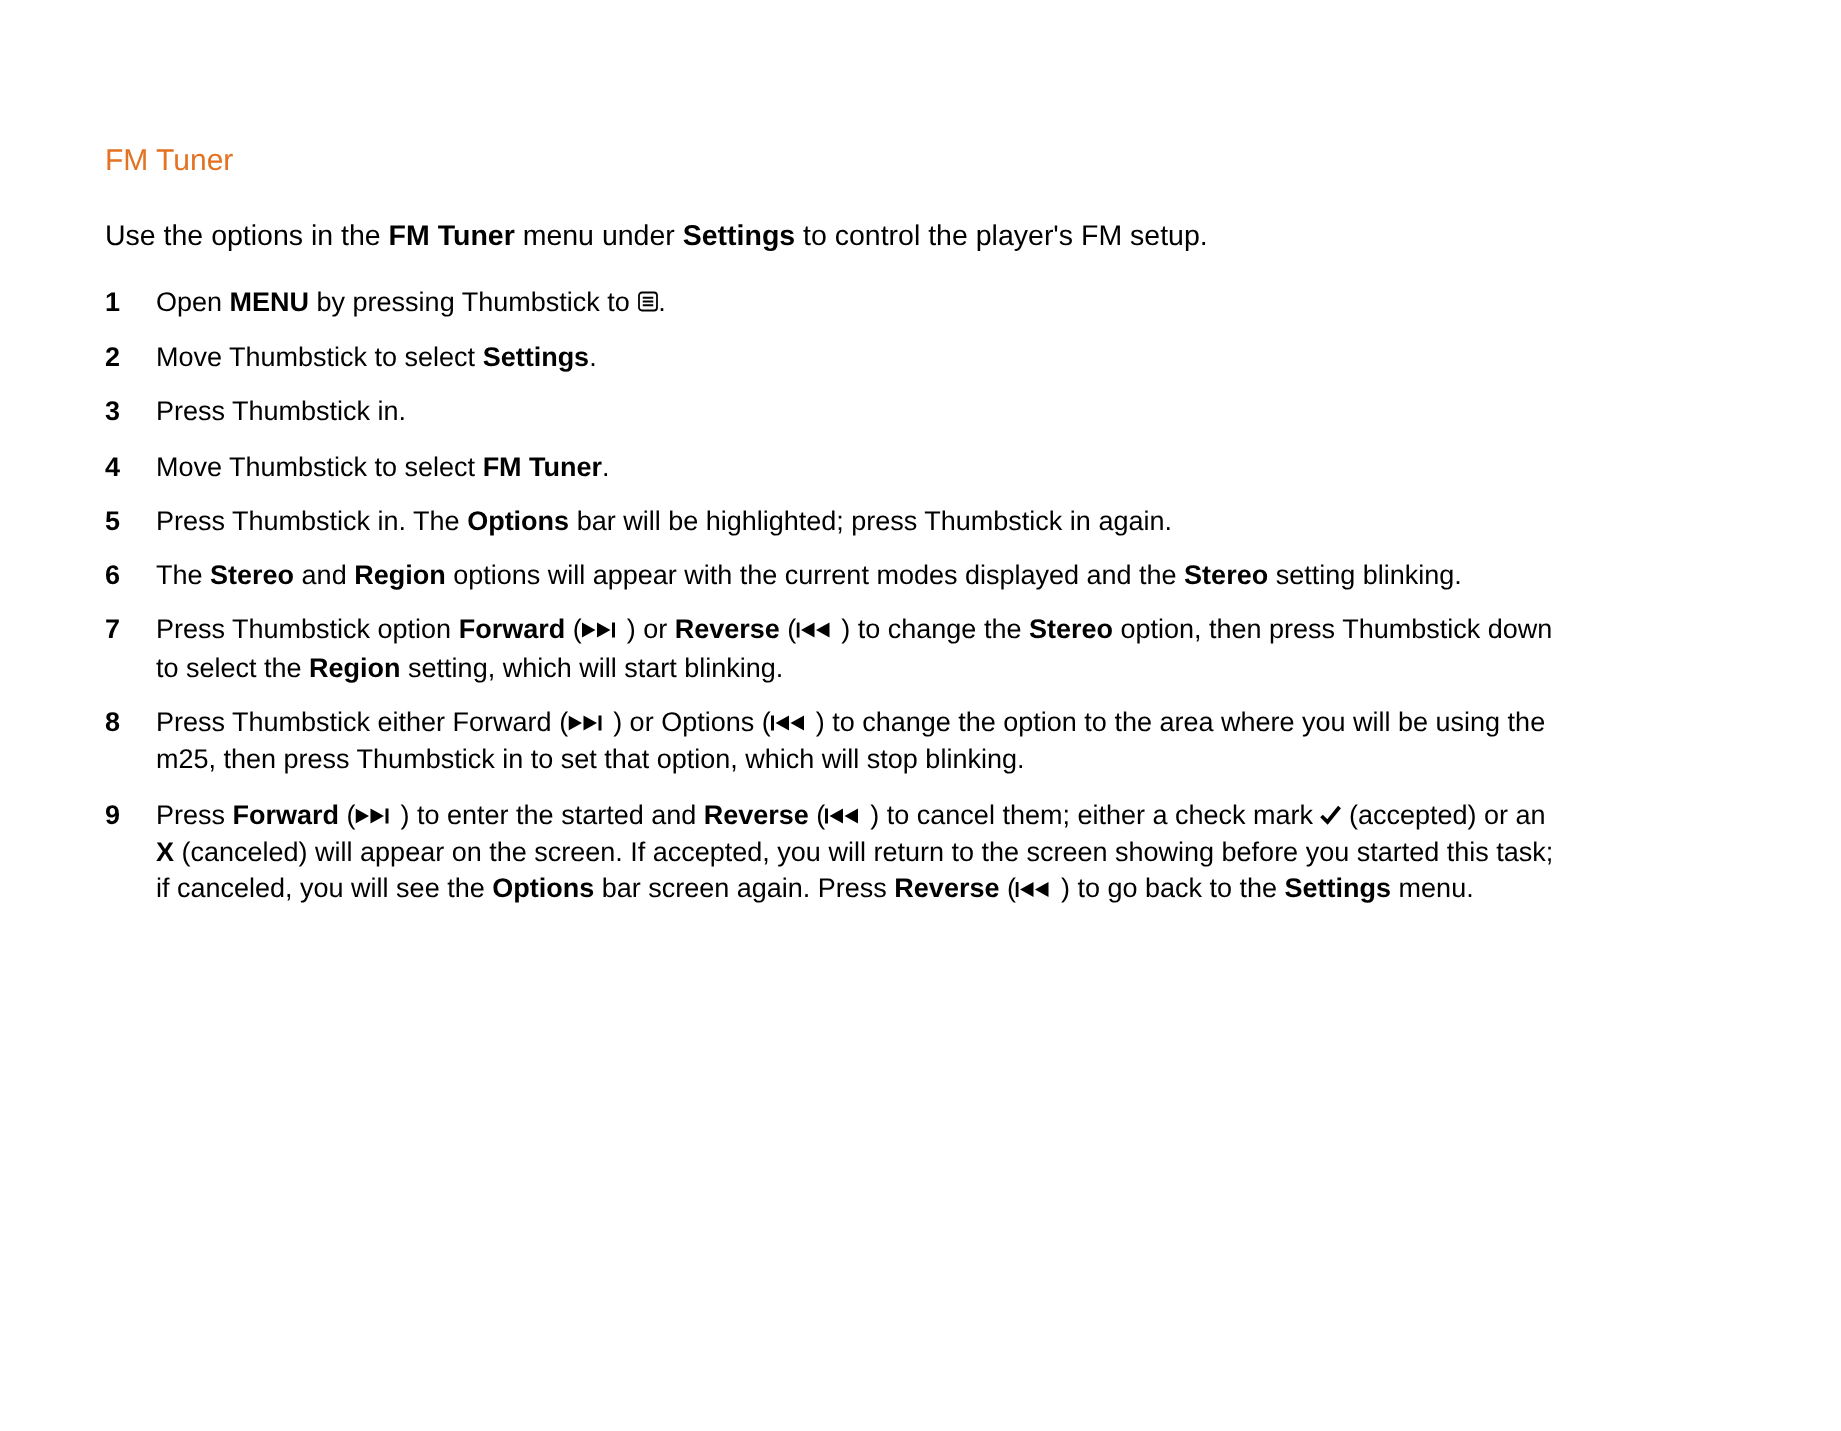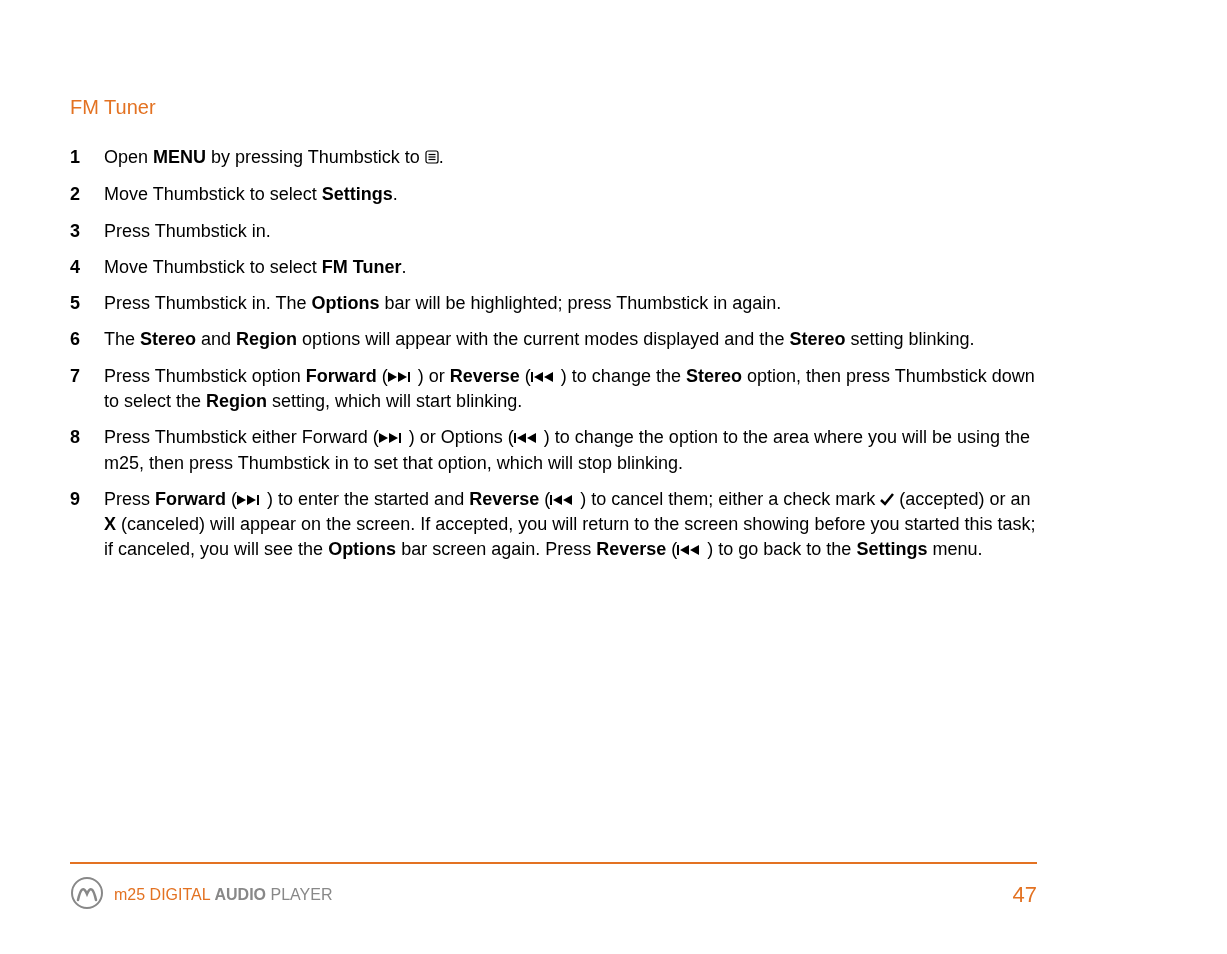--- a/index.html
+++ b/index.html
@@ -88,20 +88,23 @@
   svg.check-icon { width: 14px; height: 14px; }
   svg.logo-icon { width: 34px; height: 34px; }
 </style>
 </head>
 <body>
 
 <div class="page">
 
   <div class="heading">FM Tuner</div>
 
+  <div class="intro">
+    <span>Use the options in the </span><span class="b">FM Tuner</span><span> menu under </span><span class="b">Settings</span><span> to control the player's FM setup.</span>
+  </div>
 
   <ol class="steps">
 
     <li>
       <span>Open </span><span class="b">MENU</span><span> by pressing Thumbstick to </span><span class="icon-inline">
         <svg class="menu-icon" viewBox="0 0 14 14">
           <rect x="1" y="1" width="12" height="12" rx="2" fill="none" stroke="#000" stroke-width="1.2"></rect>
           <line x1="3.5" y1="4.5" x2="10.5" y2="4.5" stroke="#000" stroke-width="1.2"></line>
           <line x1="3.5" y1="7" x2="10.5" y2="7" stroke="#000" stroke-width="1.2"></line>
           <line x1="3.5" y1="9.5" x2="10.5" y2="9.5" stroke="#000" stroke-width="1.2"></line>
@@ -182,31 +185,14 @@
         <svg class="rev-icon" viewBox="0 0 30 12">
             <rect x="0" y="1" width="2" height="10" fill="#000"></rect>
             <polygon points="12,1 3,6 12,11" fill="#000"></polygon>
             <polygon points="22,1 13,6 22,11" fill="#000"></polygon>
           </svg>
       </span><span>) to go back to the </span><span class="b">Settings</span><span> menu.</span>
     </li>
 
   </ol>
 
-  <div class="footer">
-    <div class="footer-rule"></div>
-    <div class="footer-row">
-      <div class="footer-left">
-        <span>
-          <svg class="logo-icon" viewBox="0 0 34 34">
-            <circle cx="17" cy="17" r="15" fill="none" stroke="#888" stroke-width="2"></circle>
-            <path d="M8 24 Q12 6 17 18 Q22 6 26 24" fill="none" stroke="#888" stroke-width="2.5" stroke-linecap="round"></path>
-          </svg>
-        </span>
-        <span>
-          <span class="orange">m25 DIGITAL </span><span class="b">AUDIO</span><span> PLAYER</span>
-        </span>
-      </div>
-      <div class="page-num">47</div>
-    </div>
-  </div>
 
 </div>
 
 </body></html>

